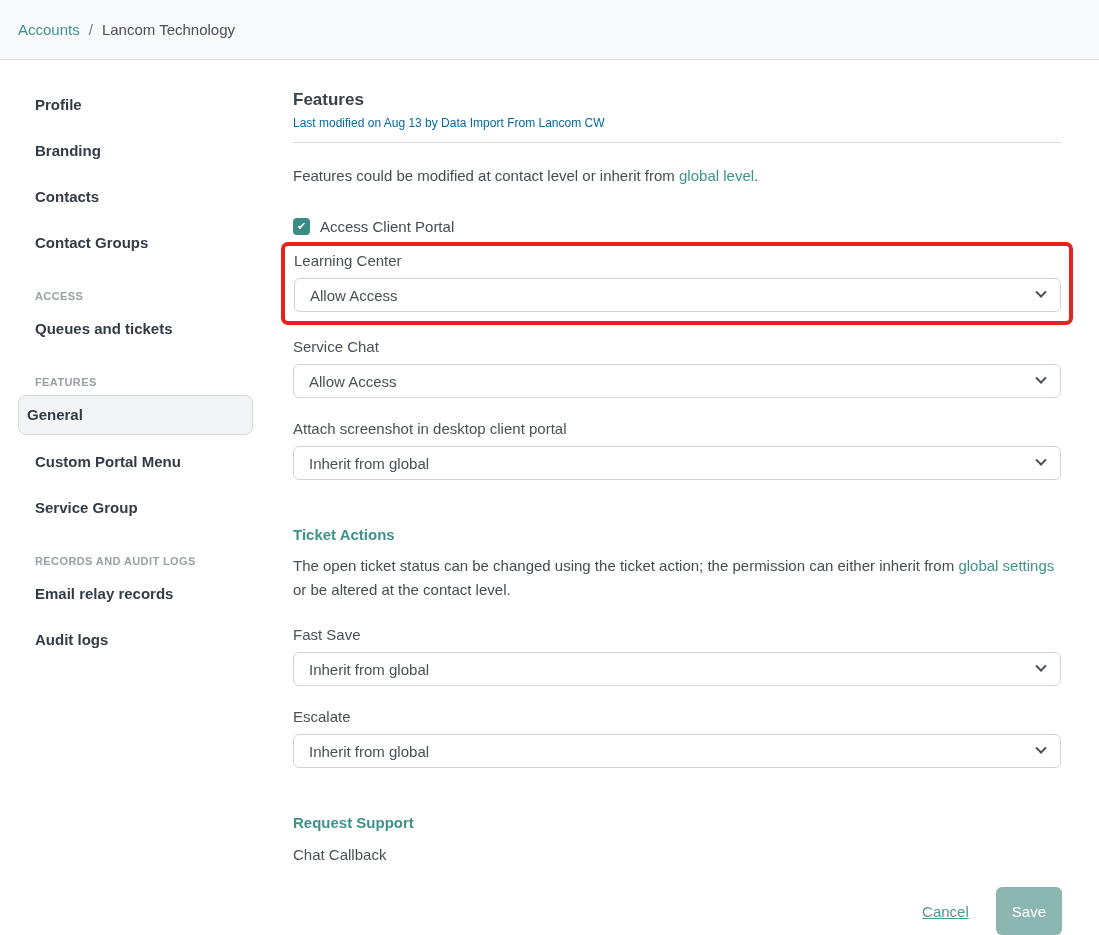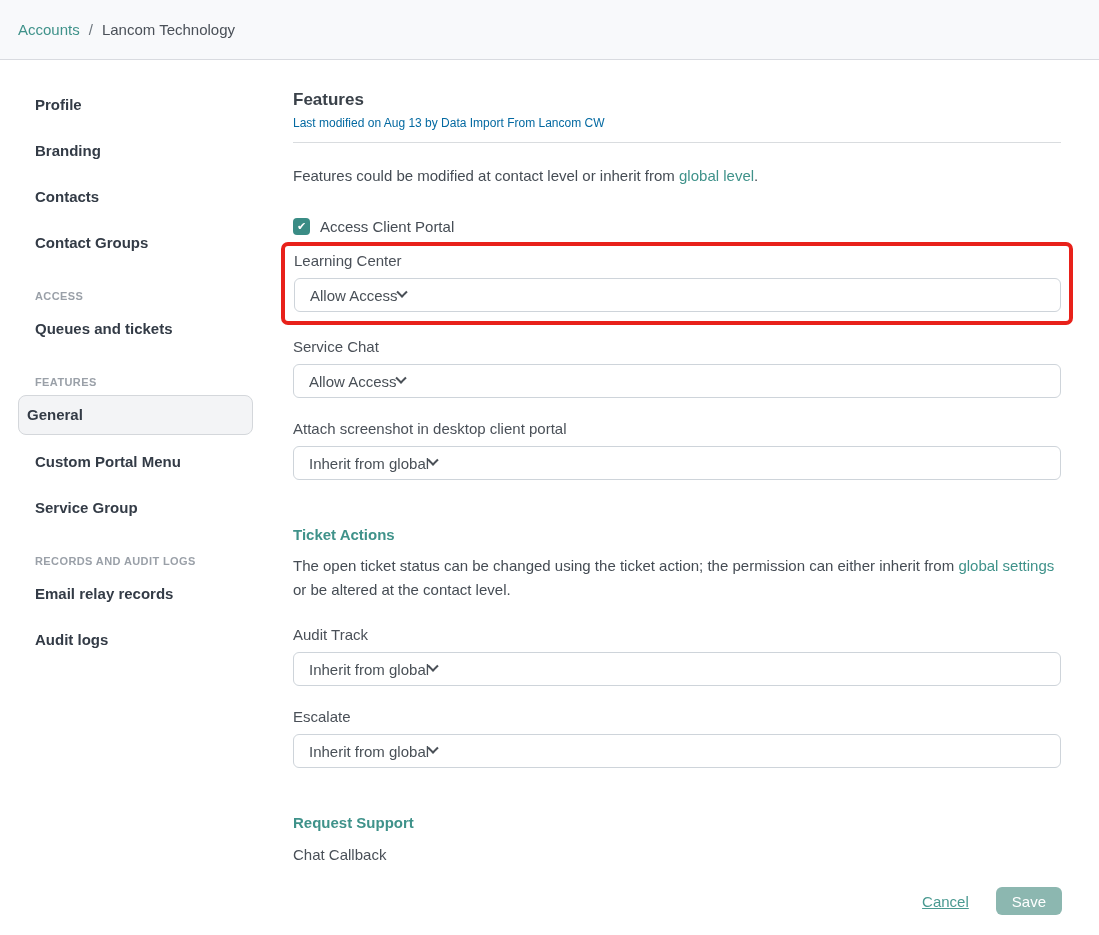--- a/index.html
+++ b/index.html
@@ -82,21 +82,21 @@
     cursor: pointer;
   }
   .checkbox-label { margin-left: 10px; font-size: 15px; color: #454c54; }
 
   .field-label { font-size: 15px; color: #4a5058; line-height: 18px; margin-bottom: 8px; }
   .select {
     height: 20px;
     background: #fff;
     border: 1px solid #ced4da;
     border-radius: 6px;
-    display: flex; align-items: center; 
+    display: flex; align-items: center; justify-content: space-between;
     padding: 16px 15px;
     font-size: 15px; color: #495057;
     cursor: pointer;
   }
   .chevron {
     width: 8px; height: 8px;
     border-right: 2px solid #4a5057;
     border-bottom: 2px solid #4a5057;
     transform: rotate(45deg) translate(-2px, -2px);
     flex-shrink: 0;
@@ -122,21 +122,21 @@
     padding: 9px 37px 0 0;
   }
   .cancel-link {
     font-size: 15px;
     color: #4a9a91;
     text-decoration: underline;
     cursor: pointer;
     margin-right: 27px;
   }
   .save-btn {
-    height: 28px;
+    height: 48px;
     min-width: 59px;
     padding: 0 16px;
     background: #8cb7b0;
     color: #ffffff;
     border: none;
     border-radius: 6px;
     font-size: 15px;
     font-family: "Liberation Sans", sans-serif;
     cursor: pointer;
   }
@@ -208,21 +208,21 @@
         <div class="select">
           <span>Inherit from global</span>
           <span class="chevron"></span>
         </div>
       </div>
 
       <div class="section-heading">Ticket Actions</div>
       <div class="section-desc"><span>The open ticket status can be changed using the ticket action; the permission can either inherit from </span><span class="text-link">global settings</span><span> or be altered at the contact level.</span></div>
 
       <div class="field after-desc">
-        <div class="field-label">Audit Track</div>
+        <div class="field-label">Fast Save</div>
         <div class="select">
           <span>Inherit from global</span>
           <span class="chevron"></span>
         </div>
       </div>
 
       <div class="field">
         <div class="field-label">Escalate</div>
         <div class="select">
           <span>Inherit from global</span>

